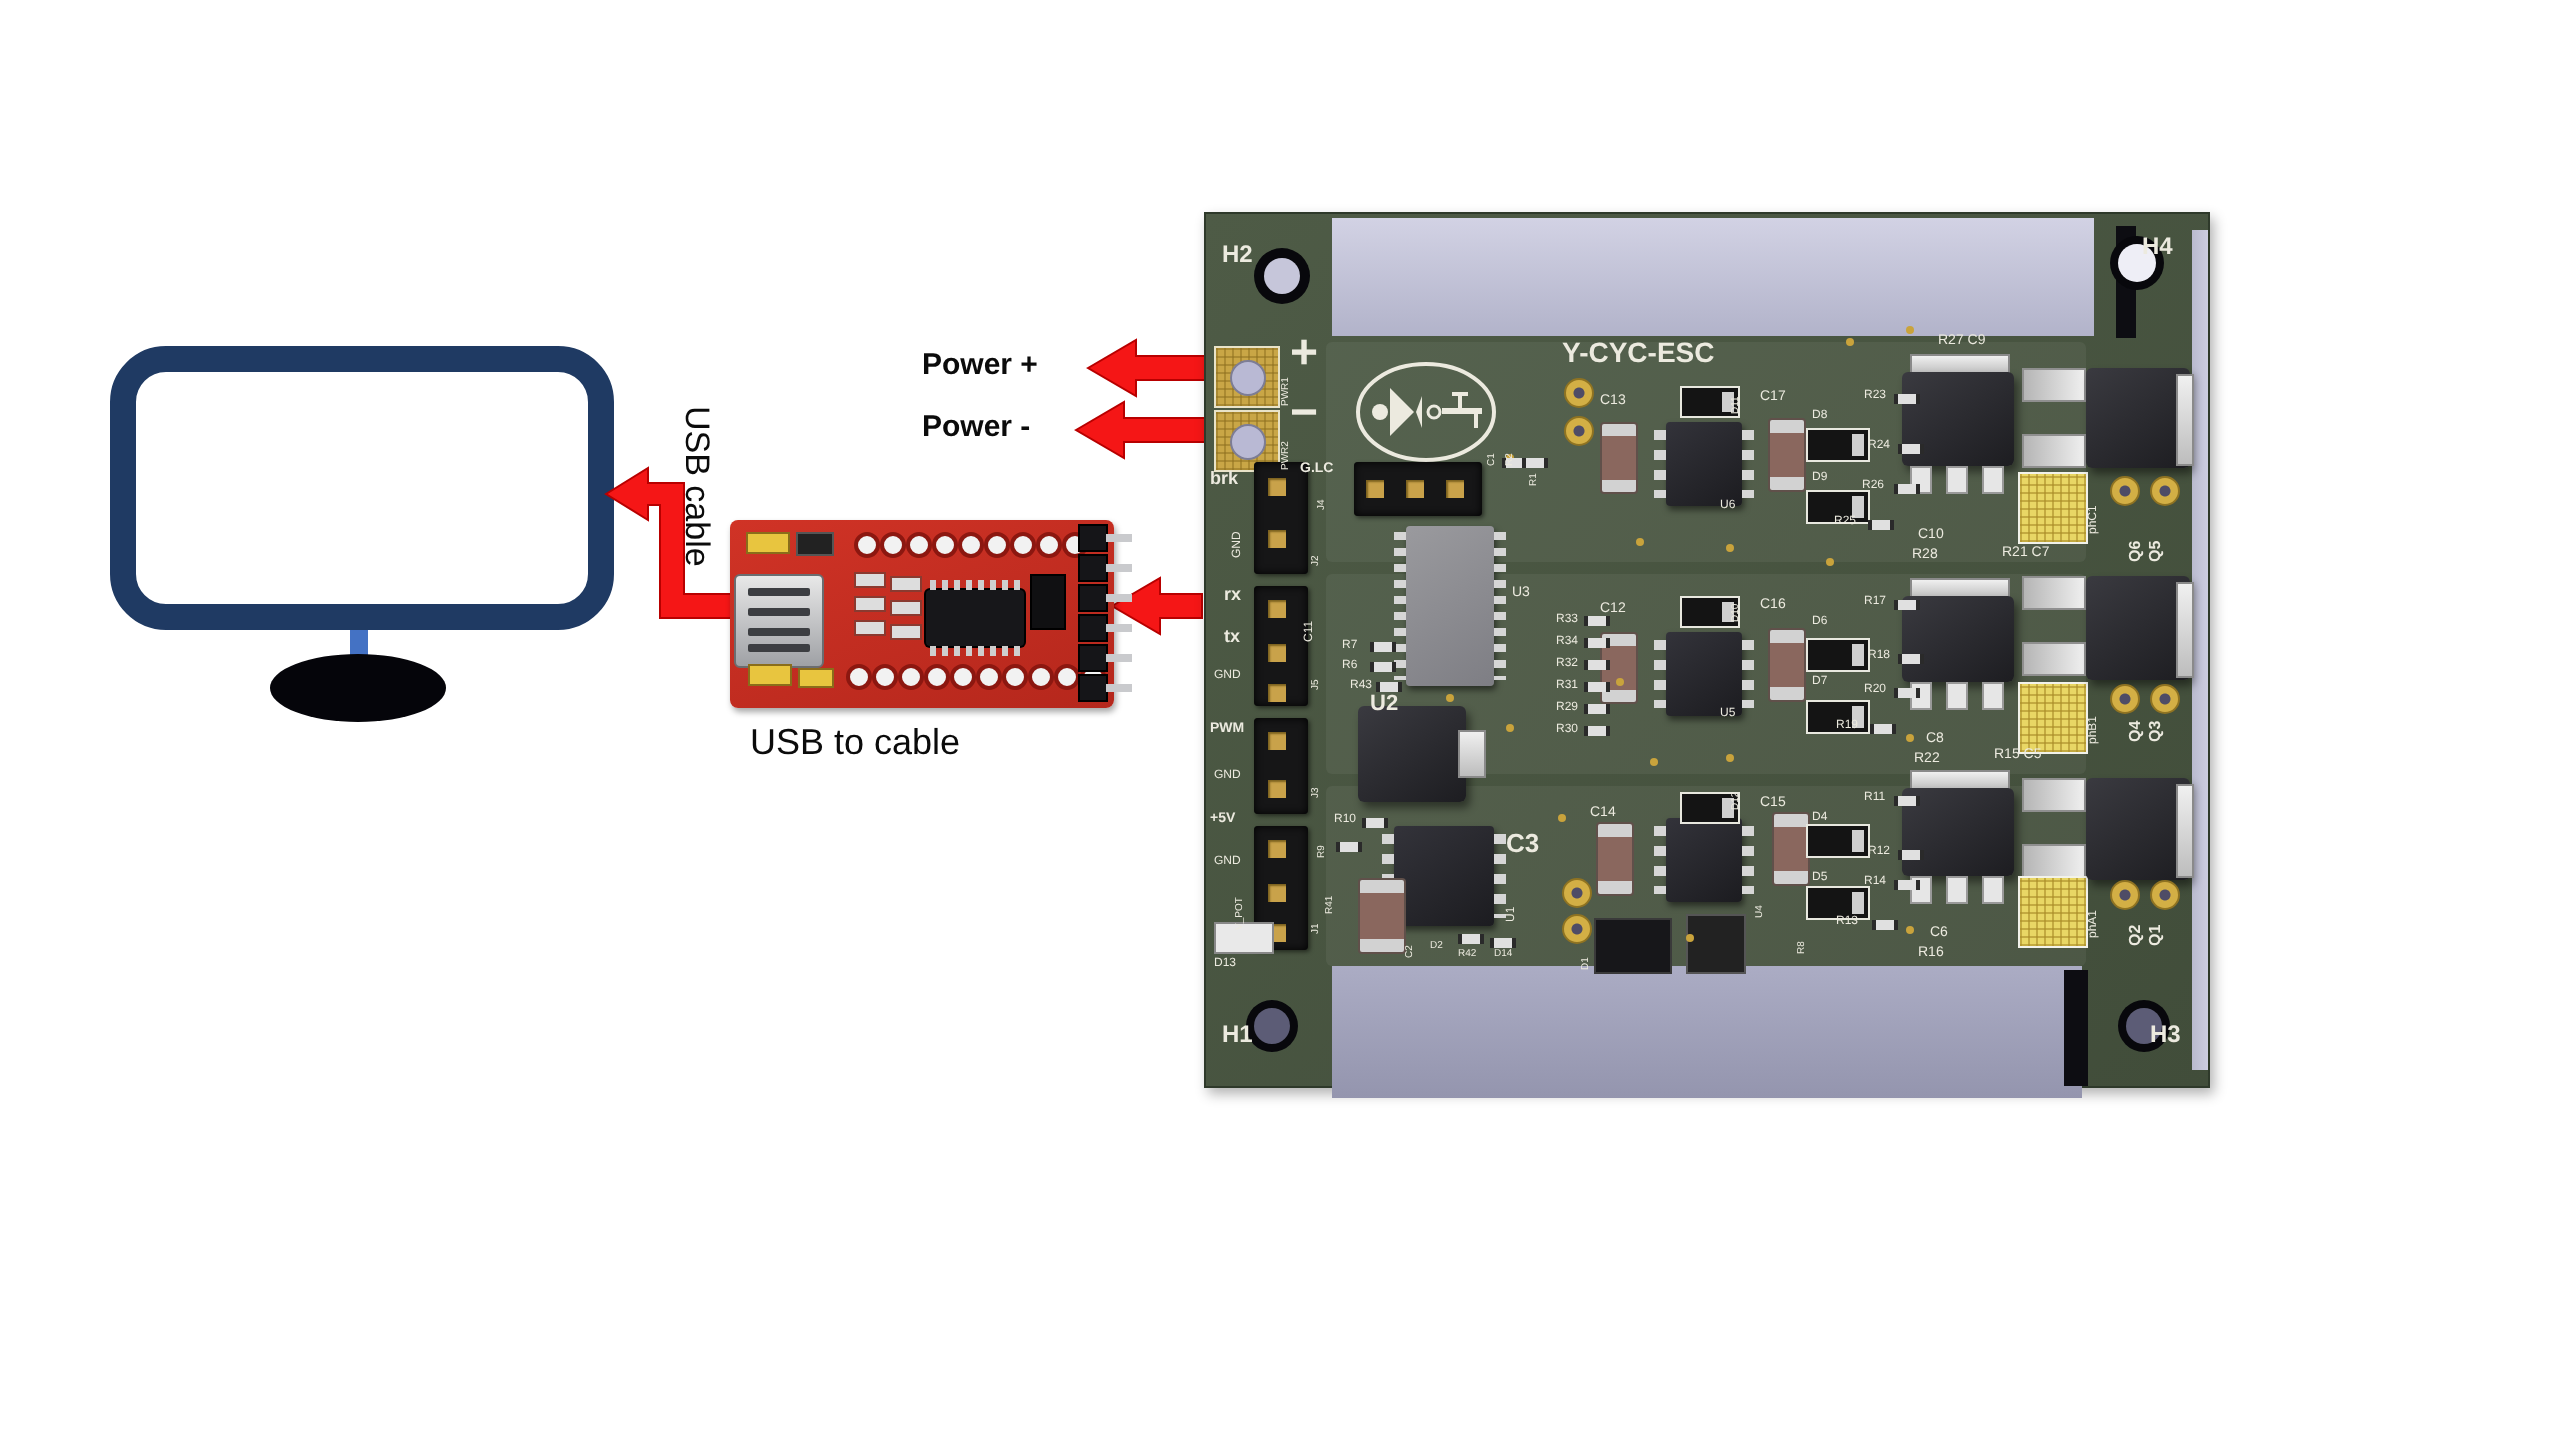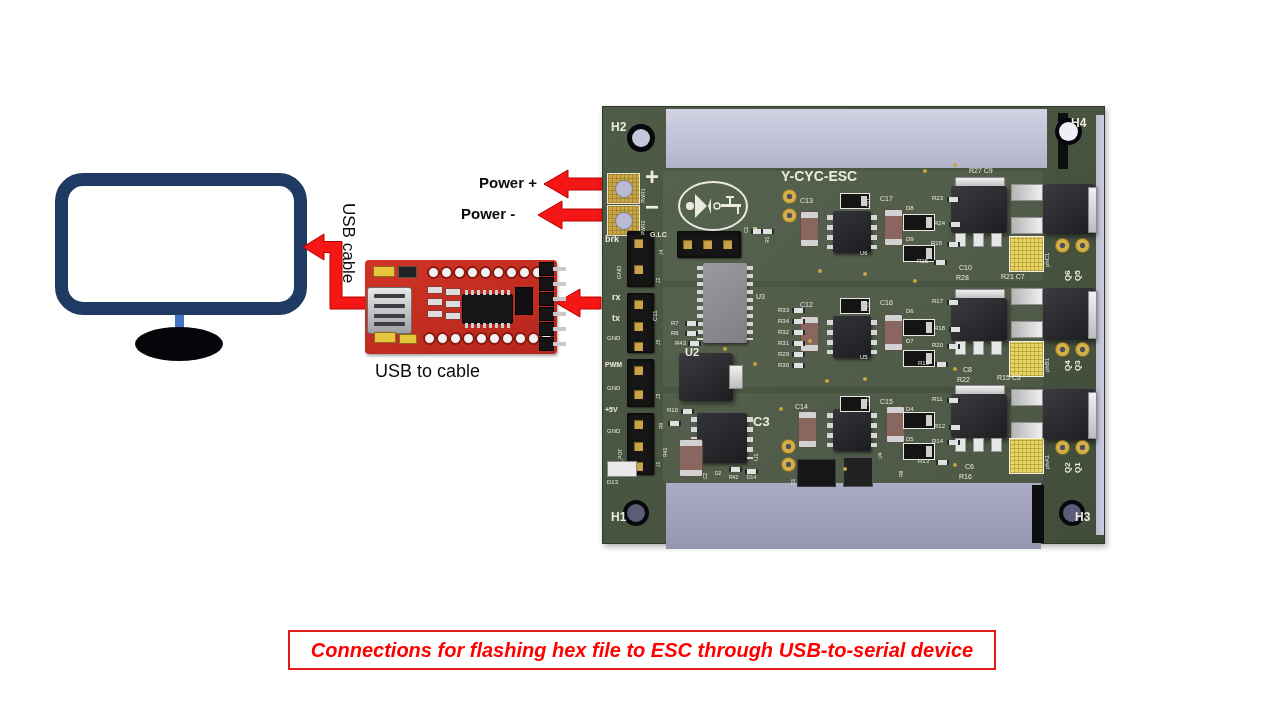--- a/index.html
+++ b/index.html
@@ -101,21 +101,21 @@
   <div class="abs" id="monitor-stem"></div>
   <div class="abs" id="monitor-base"></div>
 
   <svg class="overlay" width="1280" height="720">
     <path d="M303 247 L324 234 L324 241.5 L342 241.5 L342 297 L372 297 L372 309 L330 309 L330 252.5 L324 252.5 L324 260 Z" fill="#f51616" stroke="#b80000" stroke-width="1"></path>
     <path d="M544 184 L568 170 L568 178 L608 178 L608 190 L568 190 L568 198 Z" fill="#f51616" stroke="#b80000" stroke-width="1"></path>
     <path d="M538 215 L562 201 L562 209 L608 209 L608 221 L562 221 L562 229 Z" fill="#f51616" stroke="#b80000" stroke-width="1"></path>
     <path d="M556 303 L580 289 L580 297 L601 297 L601 309 L580 309 L580 317 Z" fill="#f51616" stroke="#b80000" stroke-width="1"></path>
   </svg>
 
-  <div class="abs note" style="left:479px;top:174px">Power +</div>
+  <div class="abs note" style="left:461px;top:174px">Power +</div>
   <div class="abs note" style="left:461px;top:205px">Power -</div>
   <div class="abs note" id="usb-cable-label">USB cable</div>
   <div class="abs note" id="usb-serial-label">USB to cable</div>
 
   <div class="abs" id="usbboard">
     <div class="abs" id="usb-pcb"></div>
     <div class="abs" id="miniusb">
       <i style="top:6px"></i>
         <i style="top:16px"></i>
         <i style="top:26px"></i>
@@ -481,17 +481,14 @@
         <span class="ss" style="left: 362px; top: 356px; font-size: 7px;">C6</span>
         <span class="ss" style="left: 356px; top: 366px; font-size: 7px;">R16</span>
         <span class="ss rot" style="left: 441px; top: 362px; font-size: 6px;">phA1</span>
         <span class="ss rot" style="left: 461px; top: 366px; font-size: 8px; font-weight: 700;">Q2</span>
         <span class="ss rot" style="left: 471px; top: 366px; font-size: 8px; font-weight: 700;">Q1</span>
         <span class="ss rot" style="left: 188px; top: 378px; font-size: 5px;">D1</span>
         <span class="ss rot" style="left: 296px; top: 370px; font-size: 5px;">R8</span>
       </div>
   </div>
 
-  <div class="abs" id="caption">
-    <span>Connections for flashing hex file to ESC through USB-to-serial device</span>
-  </div>
 
 </div>
 
 </body></html>

